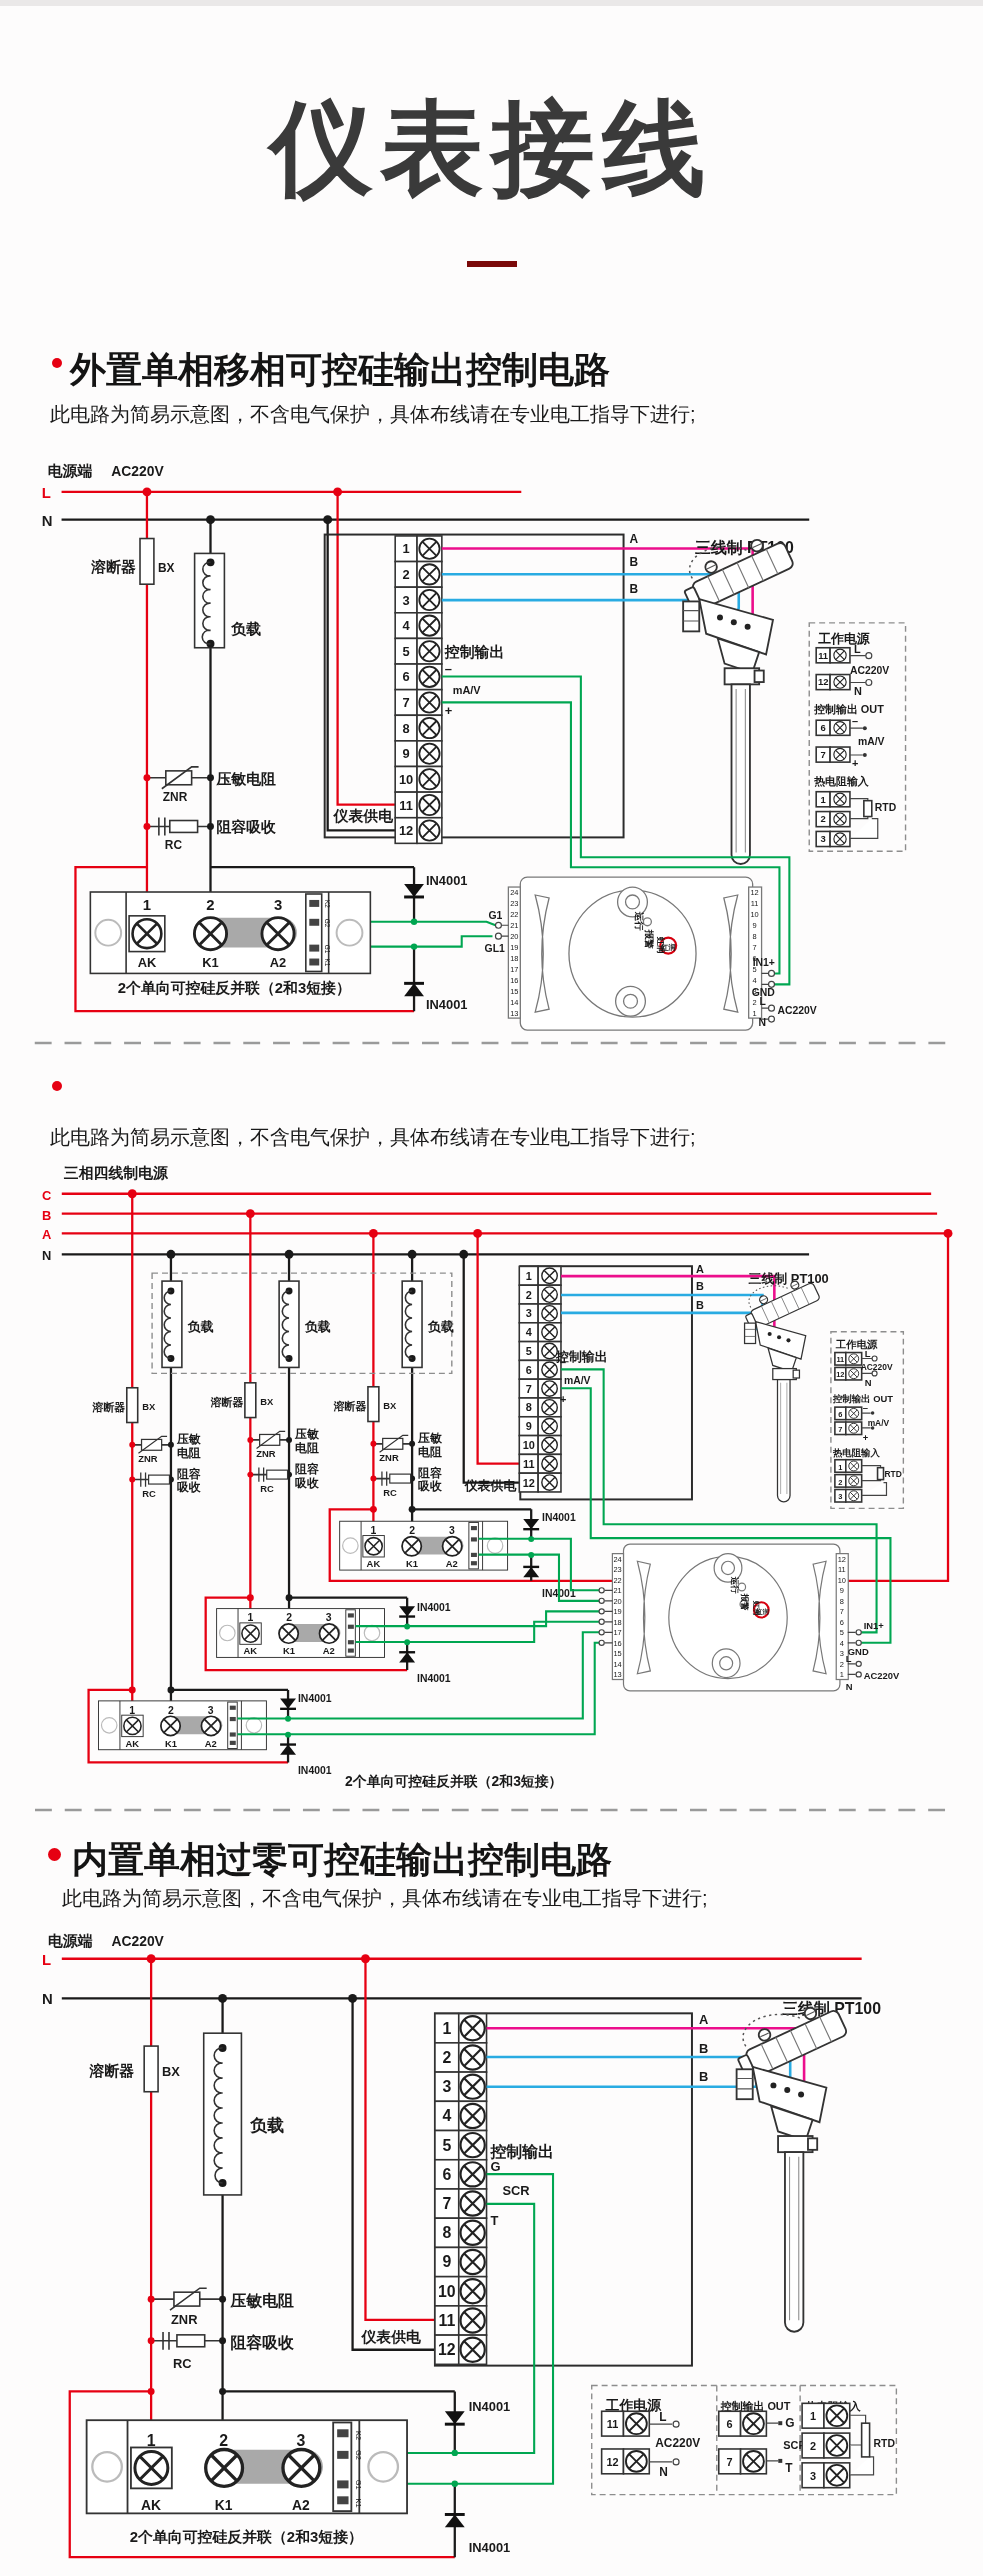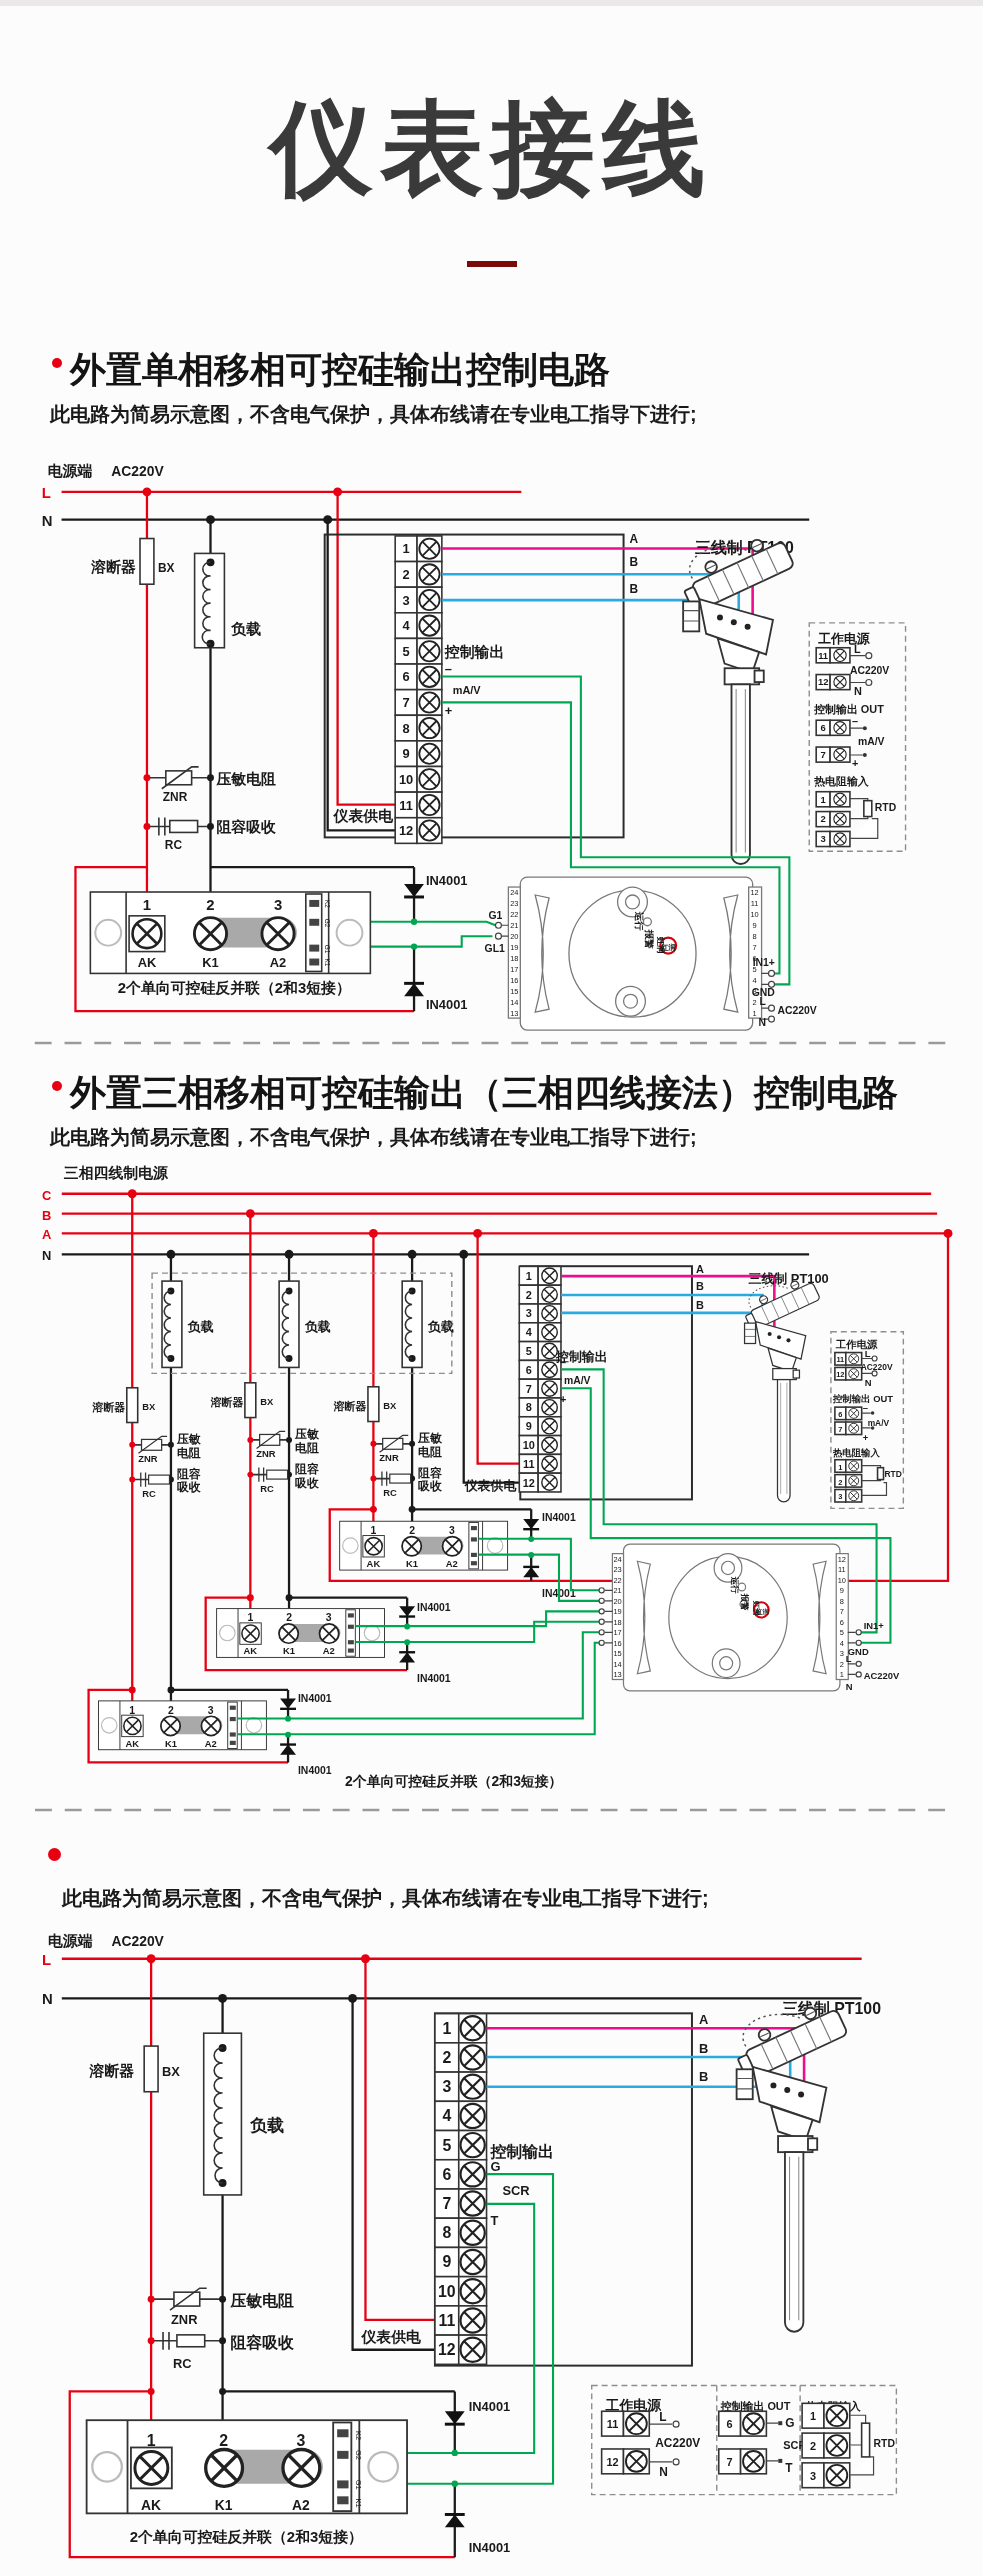--- a/index.html
+++ b/index.html
@@ -4,21 +4,21 @@
 <style>
   html,body{margin:0;padding:0;background:#fdfcfc;}
   .page{position:relative;width:983px;height:2576px;background:#fdfcfc;overflow:hidden;
         font-family:"Liberation Sans","DejaVu Sans",sans-serif;}
   .topbar{position:absolute;top:0;left:0;width:983px;height:6px;background:#eae8e8;}
   .title{position:absolute;top:87px;left:0;width:983px;text-align:center;
          font-size:103px;font-weight:900;color:#3a3a3a;letter-spacing:8px;line-height:1.2;}
   .tdash{position:absolute;top:261px;left:467px;width:50px;height:6px;background:#7a0909;}
   .sechead{position:absolute;font-weight:bold;color:#141414;font-size:36px;white-space:nowrap;}
   .bullet{position:absolute;border-radius:50%;background:#e60012;}
-  .secnote{position:absolute;font-weight:bold;color:#1a1a1a;font-size:20px;white-space:nowrap;}
+  .secnote{position:absolute;font-weight:normal;color:#1a1a1a;font-size:20px;white-space:nowrap;}
   svg{position:absolute;left:0;}
   svg text{font-family:"Liberation Sans","DejaVu Sans",sans-serif;fill:#1a1a1a;}
   .b{font-weight:bold}.mid{text-anchor:middle}
   .f6{font-size:6.5px}.f7{font-size:7.5px}.f8{font-size:8.5px}.f9{font-size:9.5px}
   .f10{font-size:10.5px}.f11{font-size:11px}.f12{font-size:12px}.f13{font-size:13px}
   .f14{font-size:14px}.f15{font-size:15px}.f16{font-size:16px}.f17{font-size:17px}
   .red{fill:#e60012}
   .d{stroke:#333;fill:none;stroke-width:1.6}
   .w{fill:#fff;stroke:#333;stroke-width:1.6}
   .box{fill:none;stroke:#2b2b2b;stroke-width:2}
@@ -40,24 +40,24 @@
 <div class="page">
   <div class="topbar"></div>
   <h1 class="title" style="margin:0">仪表接线</h1>
   <div class="tdash"></div>
 
   <div class="bullet" style="top:358px;left:52px;width:10px;height:10px"></div>
   <div class="sechead" style="top:346px;left:70px">外置单相移相可控硅输出控制电路</div>
   <div class="secnote" style="top:401px;left:50px">此电路为简易示意图，不含电气保护，具体布线请在专业电工指导下进行;</div>
 
   <div class="bullet" style="top:1081px;left:52px;width:10px;height:10px"></div>
-  <div class="sechead" style="top:1069px;left:70px">外置三相移相可控硅输出（三相四线接法）控制电路</div>
   <div class="secnote" style="top:1124px;left:50px">此电路为简易示意图，不含电气保护，具体布线请在专业电工指导下进行;</div>
 
   <div class="bullet" style="top:1848px;left:48px;width:13px;height:13px"></div>
+  <div class="sechead" style="top:1836px;left:72px">内置单相过零可控硅输出控制电路</div>
   <div class="secnote" style="top:1885px;left:62px">此电路为简易示意图，不含电气保护，具体布线请在专业电工指导下进行;</div>
 
 <svg width="0" height="0">
 <defs>
   <g id="scr0">
           <circle r="10" fill="#fff" stroke="#222" stroke-width="1.8"></circle>
     <path d="M-7,-7 L7,7 M-7,7 L7,-7" stroke="#222" stroke-width="1.8" fill="none"></path>
         </g>
   <g id="cellA">
           <rect width="22" height="25.8" class="w"></rect>

